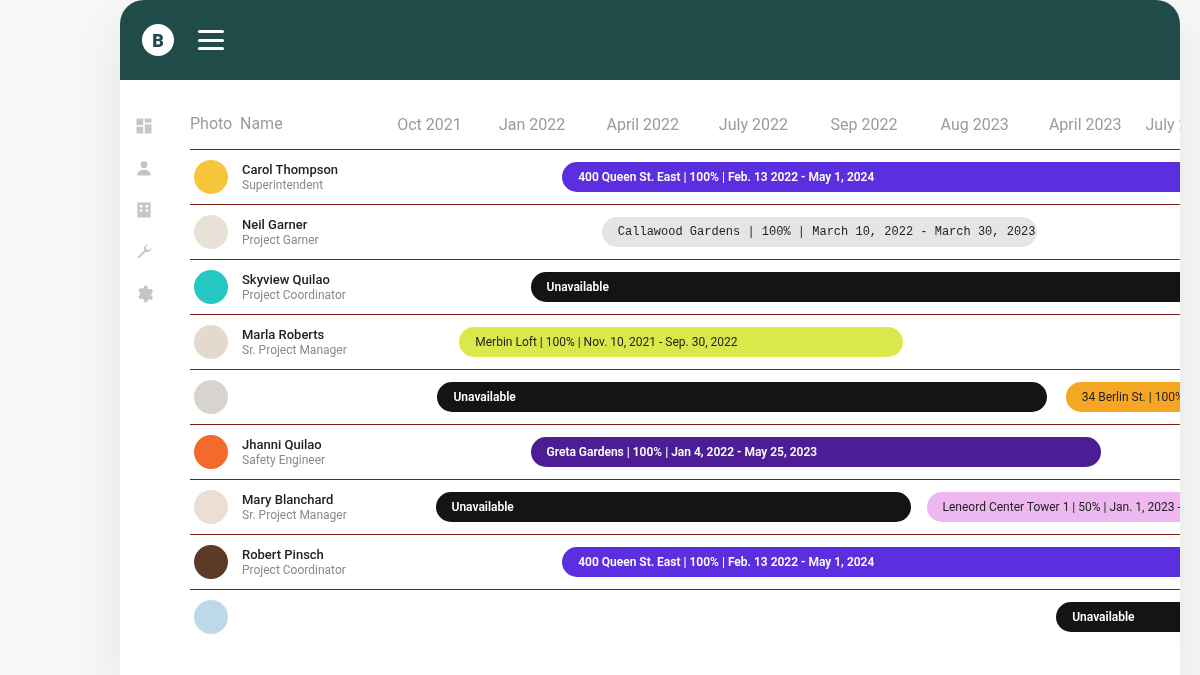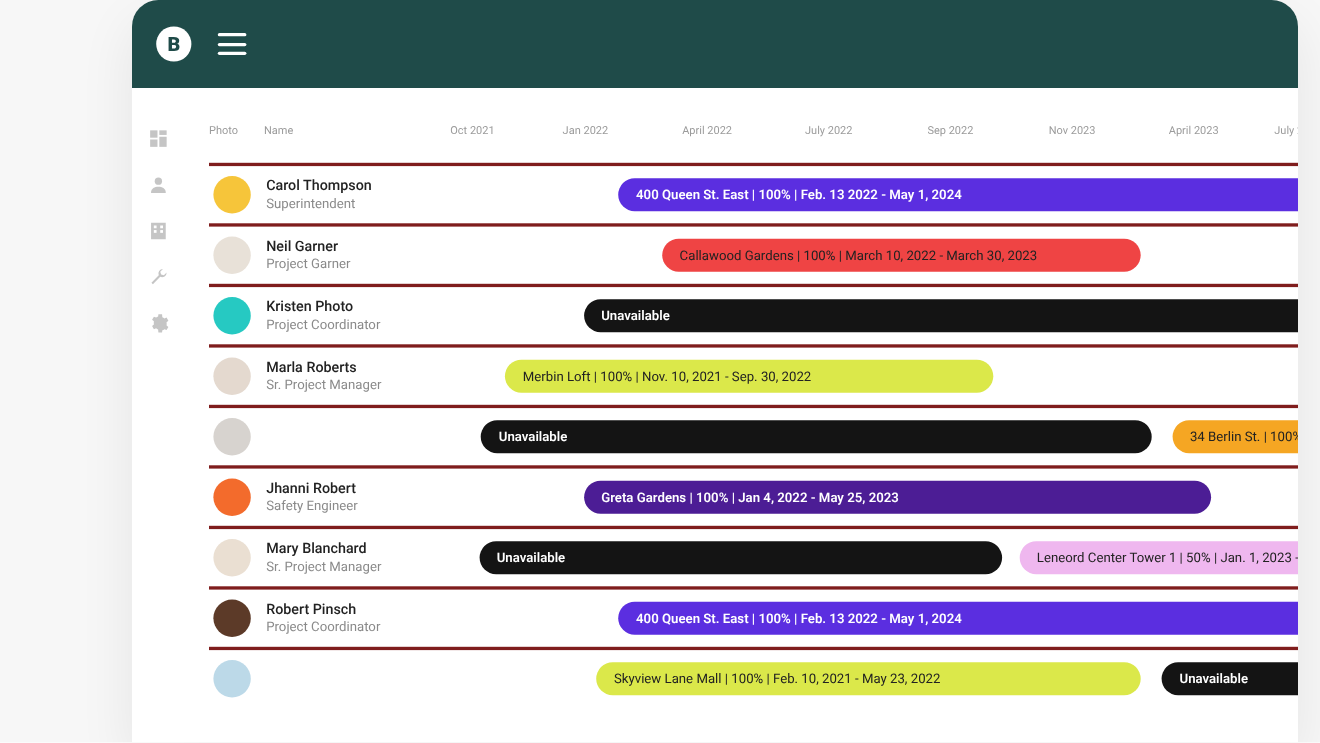--- a/index.html
+++ b/index.html
@@ -66,43 +66,43 @@
     cursor: pointer;
   }
   .content {
     flex: 1;
     padding: 20px 0 0 22px;
     overflow: hidden;
     position: relative;
   }
   .header-row {
     display: flex;
-    align-items: flex-start;
-    font-size: 10px;
+    align-items: center;
+    font-size: 16px;
     color: #9b9b9b;
     padding: 14px 0 16px 0;
   }
   .col-photo { width: 50px; }
   .col-name  { width: 150px; }
   .timeline-header {
     flex: 1;
     position: relative;
     height: 18px;
   }
   .timeline-header span {
     position: absolute;
     transform: translateX(-50%);
     white-space: nowrap;
   }
 
   .rows { }
   .row {
     display: flex;
     align-items: center;
-    border-top: 3px solid #7f1d1d;
+    border-top: 1px solid #7f1d1d;
     height: 55px;
     position: relative;
   }
   .avatar {
     width: 34px; height: 34px;
     border-radius: 50%;
     margin-left: 4px;
     flex-shrink: 0;
     display:flex; align-items:center; justify-content:center;
     font-size: 12px; font-weight: 600; color:#fff;
@@ -183,21 +183,21 @@
 
       <div class="header-row">
         <div class="col-photo">Photo</div>
         <div class="col-name">Name</div>
         <div class="timeline-header" id="timeline-header">
             <span style="left: 5%;">Oct 2021</span>
             <span style="left: 18%;">Jan 2022</span>
             <span style="left: 32%;">April 2022</span>
             <span style="left: 46%;">July 2022</span>
             <span style="left: 60%;">Sep 2022</span>
-            <span style="left: 74%;">Nov 2023</span>
+            <span style="left: 74%;">Aug 2023</span>
             <span style="left: 88%;">April 2023</span>
             <span style="left: 100%;">July 2023</span>
           </div>
       </div>
 
       <div class="rows" id="rows">
           <div class="row">
             <div class="avatar" style="background: rgb(246, 197, 58);"></div>
             <div class="person">
               <div class="name">Carol Thompson</div>
@@ -207,27 +207,27 @@
               <div class="bar white-text" style="background: rgb(91, 46, 224); left: 22%; width: 88%; border-top-right-radius: 0px; border-bottom-right-radius: 0px;">400 Queen St. East | 100% | Feb. 13 2022 - May 1, 2024</div>
             </div>
           </div>
           <div class="row">
             <div class="avatar" style="background: rgb(232, 225, 216);"></div>
             <div class="person">
               <div class="name">Neil Garner</div>
               <div class="role">Project Garner</div>
             </div>
             <div class="timeline">
-              <div class="bar dark-text" style="background: #ef4444; left: 27%; width: 55%;">Callawood Gardens | 100% | March 10, 2022 - March 30, 2023</div>
+              <div class="bar dark-text" style="background: #e5e5e5; left: 27%; width: 55%; font-family: Liberation Mono, monospace;">Callawood Gardens | 100% | March 10, 2022 - March 30, 2023</div>
             </div>
           </div>
           <div class="row">
             <div class="avatar" style="background: rgb(38, 201, 194);"></div>
             <div class="person">
-              <div class="name">Kristen Photo</div>
+              <div class="name">Skyview Quilao</div>
               <div class="role">Project Coordinator</div>
             </div>
             <div class="timeline">
               <div class="bar white-text" style="background: rgb(20, 20, 20); left: 18%; width: 92%; border-top-right-radius: 0px; border-bottom-right-radius: 0px;">Unavailable</div>
             </div>
           </div>
           <div class="row">
             <div class="avatar" style="background: rgb(228, 217, 207);"></div>
             <div class="person">
               <div class="name">Marla Roberts</div>
@@ -240,21 +240,21 @@
           <div class="row">
             <div class="avatar" style="background: rgb(215, 211, 207);"></div>
             <div class="timeline">
               <div class="bar white-text" style="background: rgb(20, 20, 20); left: 22%; width: 64%;">Unavailable</div>
               <div class="bar dark-text" style="background: rgb(245, 166, 35); left: 88%; width: 22%; border-top-right-radius: 0px; border-bottom-right-radius: 0px;">34 Berlin St. | 100% |</div>
             </div>
           </div>
           <div class="row">
             <div class="avatar" style="background: rgb(243, 107, 44);"></div>
             <div class="person">
-              <div class="name">Jhanni Robert</div>
+              <div class="name">Jhanni Quilao</div>
               <div class="role">Safety Engineer</div>
             </div>
             <div class="timeline">
               <div class="bar white-text" style="background: #4c1d95; left: 18%; width: 72%;">Greta Gardens | 100% | Jan 4, 2022 - May 25, 2023</div>
             </div>
           </div>
           <div class="row">
             <div class="avatar" style="background: rgb(234, 223, 210);"></div>
             <div class="person">
               <div class="name">Mary Blanchard</div>
@@ -271,21 +271,20 @@
               <div class="name">Robert Pinsch</div>
               <div class="role">Project Coordinator</div>
             </div>
             <div class="timeline">
               <div class="bar white-text" style="background: rgb(91, 46, 224); left: 22%; width: 88%; border-top-right-radius: 0px; border-bottom-right-radius: 0px;">400 Queen St. East | 100% | Feb. 13 2022 - May 1, 2024</div>
             </div>
           </div>
           <div class="row">
             <div class="avatar" style="background: rgb(188, 217, 232);"></div>
             <div class="timeline">
-              <div class="bar dark-text" style="background: rgb(219, 232, 74); left: 33%; width: 52%;">Skyview Lane Mall | 100% | Feb. 10, 2021 - May 23, 2022</div>
               <div class="bar white-text" style="background: rgb(20, 20, 20); left: 87%; width: 23%; border-top-right-radius: 0px; border-bottom-right-radius: 0px;">Unavailable</div>
             </div>
           </div>
         </div>
 
     </div>
   </div>
 </div>
 
 </body></html>

